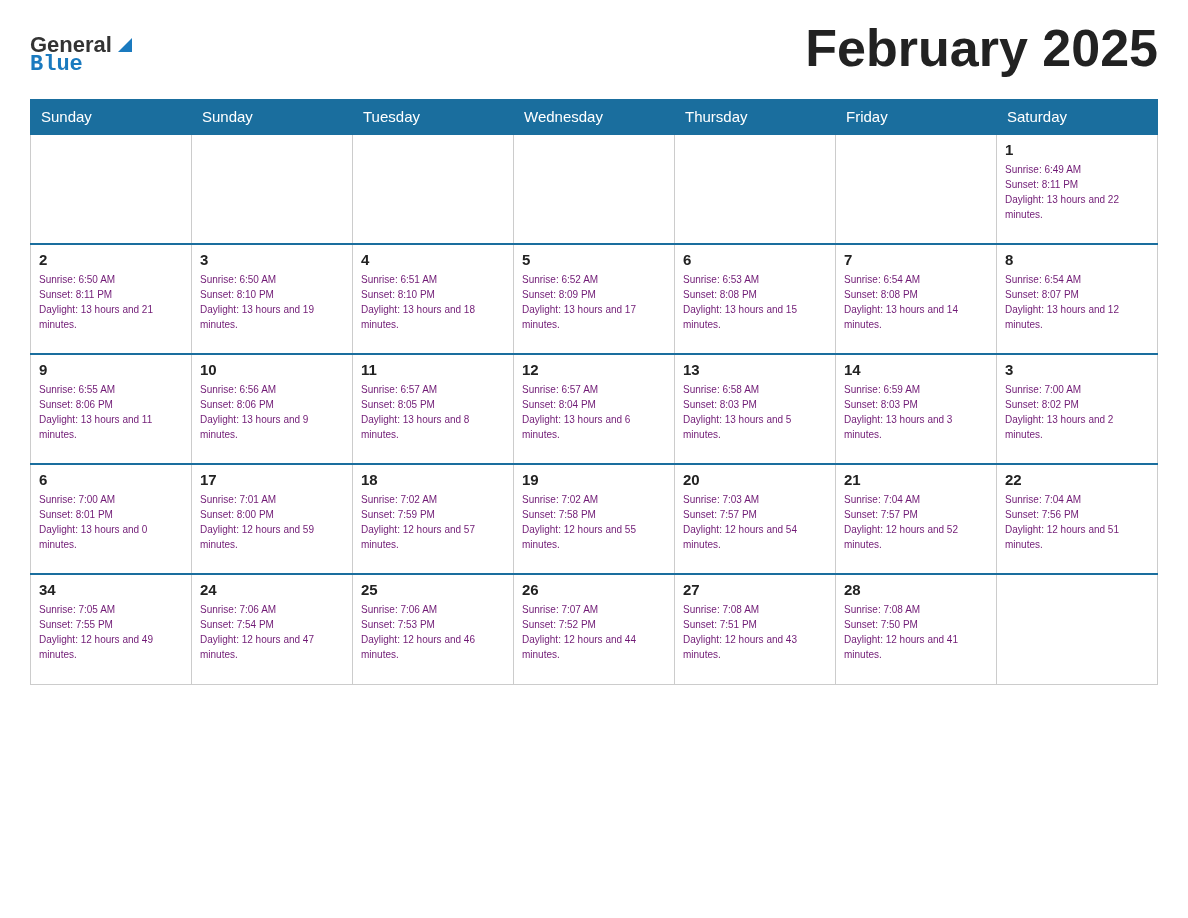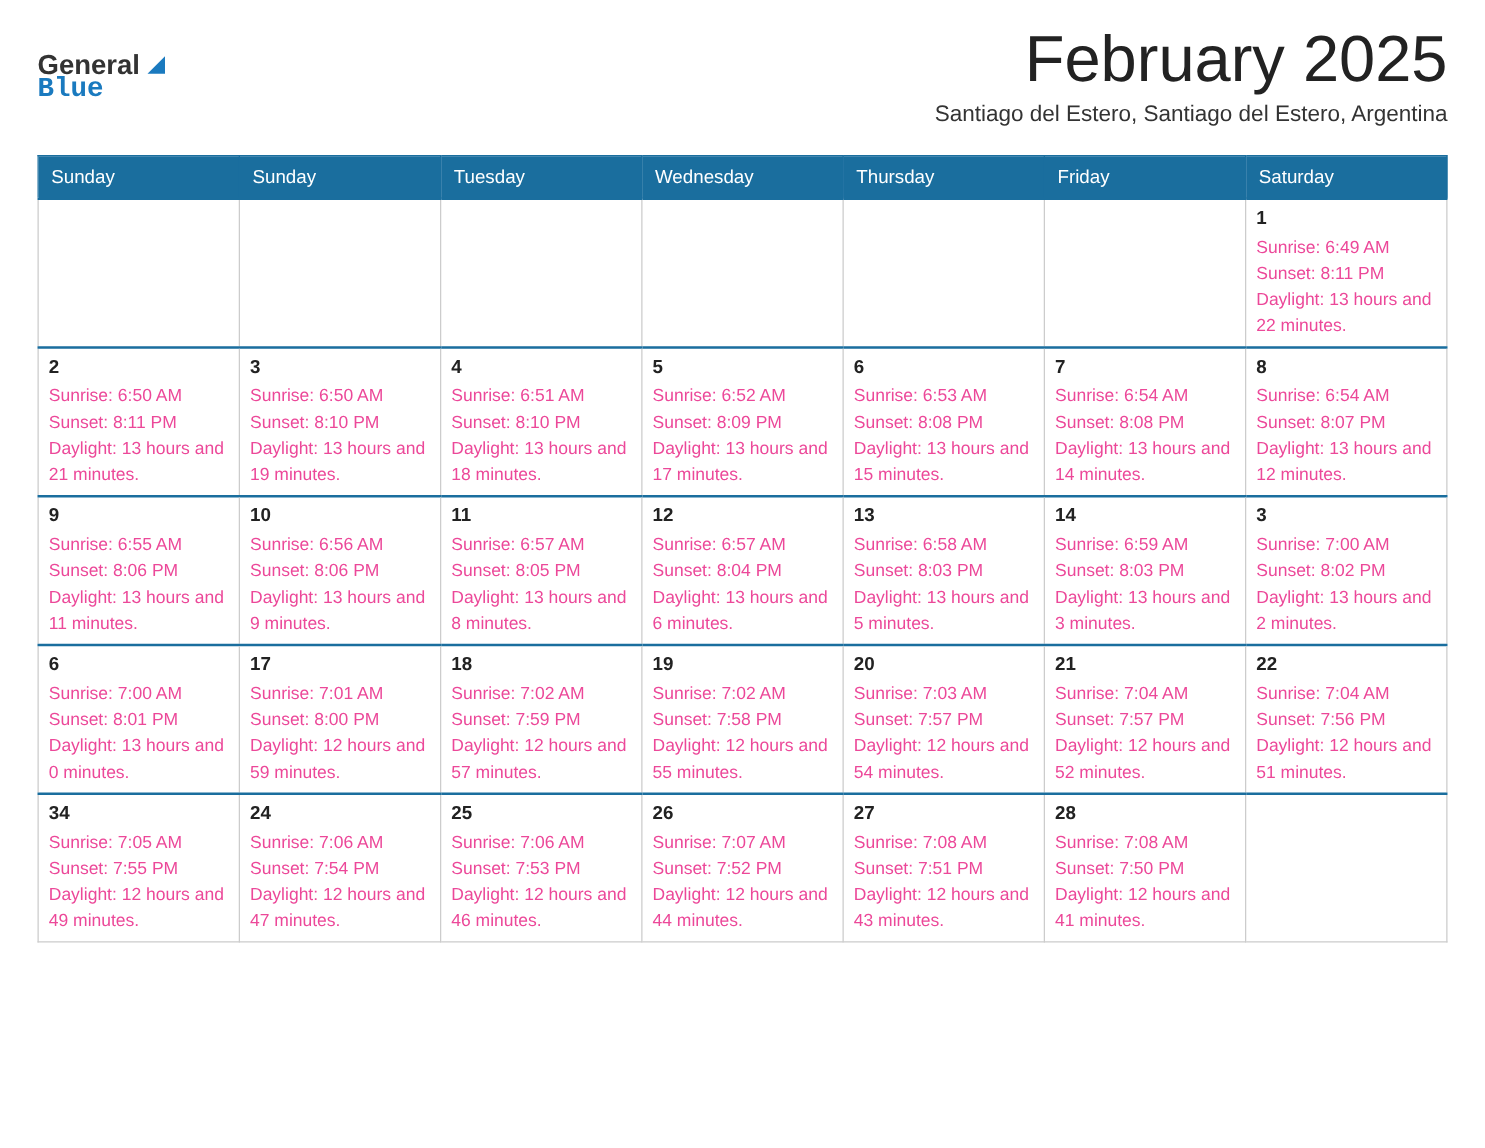--- a/index.html
+++ b/index.html
@@ -6,39 +6,39 @@
     body {
       font-family: Arial, Helvetica, sans-serif;
       background: #fff;
       padding: 20px 30px;
       width: 1188px;
       min-height: 918px;
     }
     .header {
       display: flex;
       justify-content: space-between;
-      align-items: center;
+      align-items: flex-end;
       margin-bottom: 20px;
     }
     .logo-text-general {
       font-size: 22px;
       font-weight: bold;
       color: #333;
     }
     .logo-text-blue {
       font-size: 22px;
       font-weight: bold;
       color: #1a7abf;
     }
     .title-area {
       text-align: right;
     }
     .month-title {
       font-size: 52px;
-      font-weight: normal;
+      font-weight: bold;
       color: #222;
       line-height: 1.1;
     }
     .subtitle {
       font-size: 18px;
       color: #333;
       margin-top: 4px;
     }
     .calendar {
       width: 100%;
@@ -69,22 +69,22 @@
       border-top: 2px solid #1a6e9e;
     }
     .day-num {
       font-size: 15px;
       font-weight: bold;
       color: #222;
       display: block;
       margin-bottom: 4px;
     }
     .day-info {
-      font-size: 14px;
-      color: #ec4899;
+      font-size: 10px;
+      color: #701a75;
       line-height: 1.5;
     }
     .empty-cell {
       background: #f9f9f9;
     }
     .logo-wrapper {
       display: flex;
       flex-direction: column;
       align-items: flex-start;
     }
@@ -101,21 +101,20 @@
     <div class="logo-line1">
       <span class="logo-text-general">General</span>
       <svg width="22" height="22" viewBox="0 0 22 22" style="margin-left:2px;margin-top:0px;">
         <polygon points="4,18 18,18 18,4" fill="#1a7abf"></polygon>
       </svg>
     </div>
     <span class="logo-text-blue" style="margin-top:-6px; margin-left:0;font-family:Liberation Mono, monospace;">Blue</span>
   </div>
   <div class="title-area">
     <div class="month-title">February 2025</div>
-    <div class="subtitle">Santiago del Estero, Santiago del Estero, Argentina</div>
   </div>
 </div>
 
 <table class="calendar">
   <thead>
     <tr>
     <th>Sunday</th>
         <th>Sunday</th>
         <th>Tuesday</th>
         <th>Wednesday</th>

